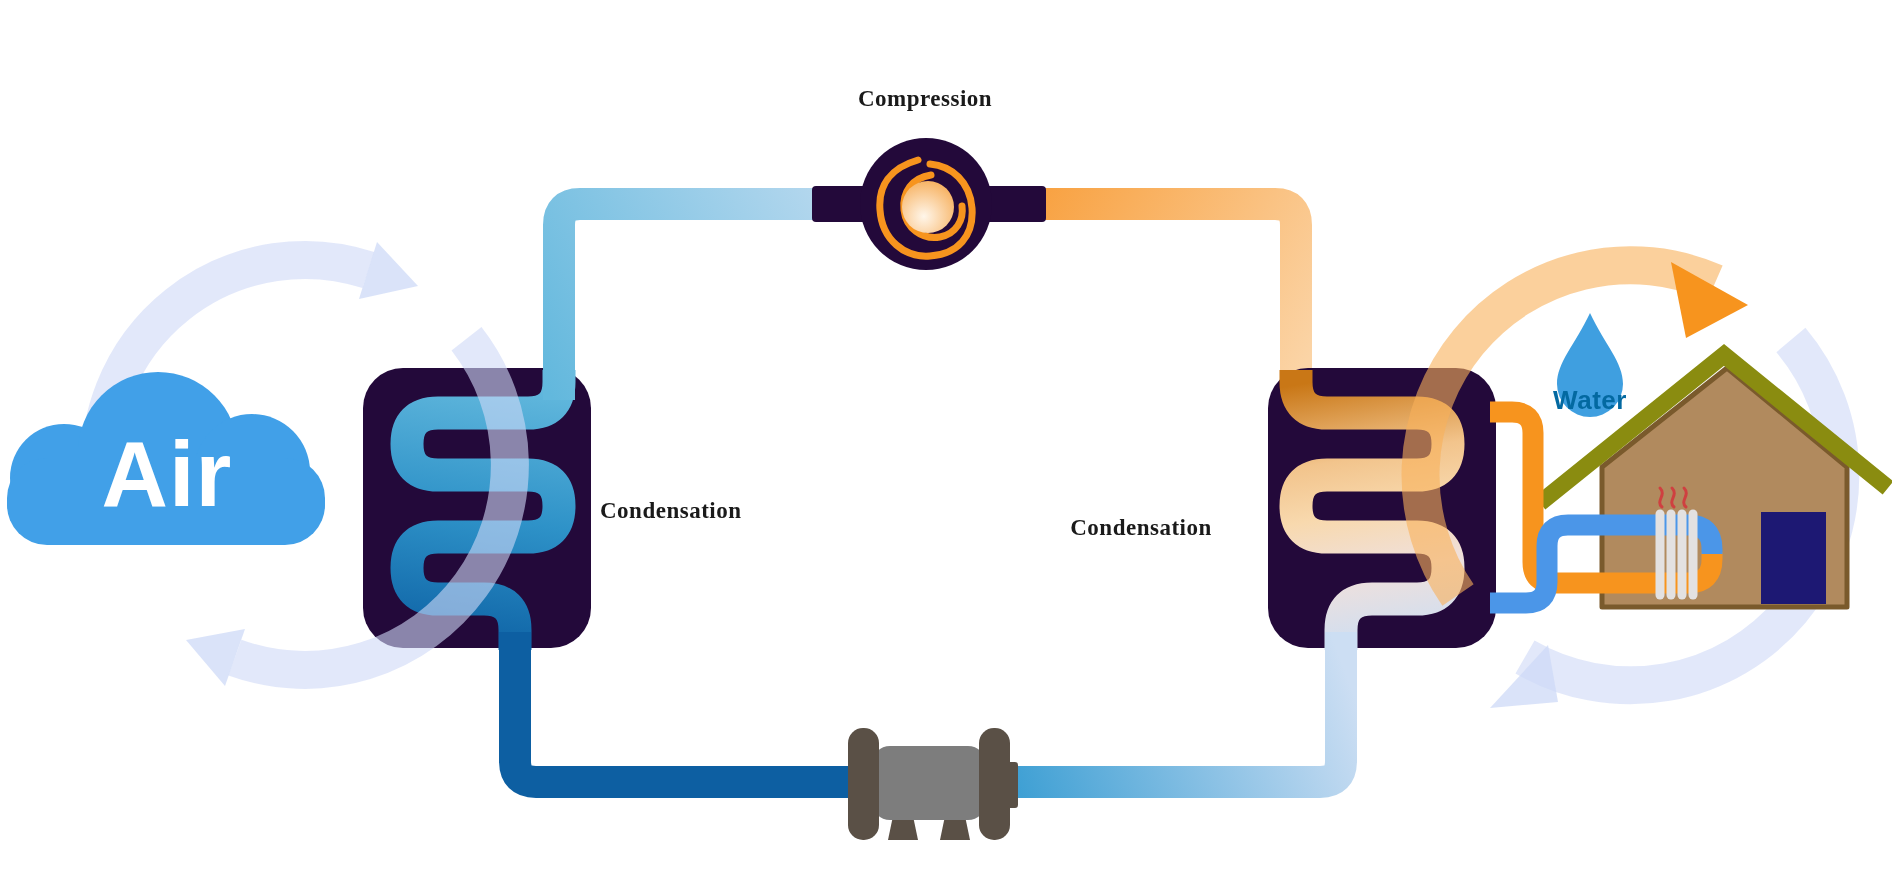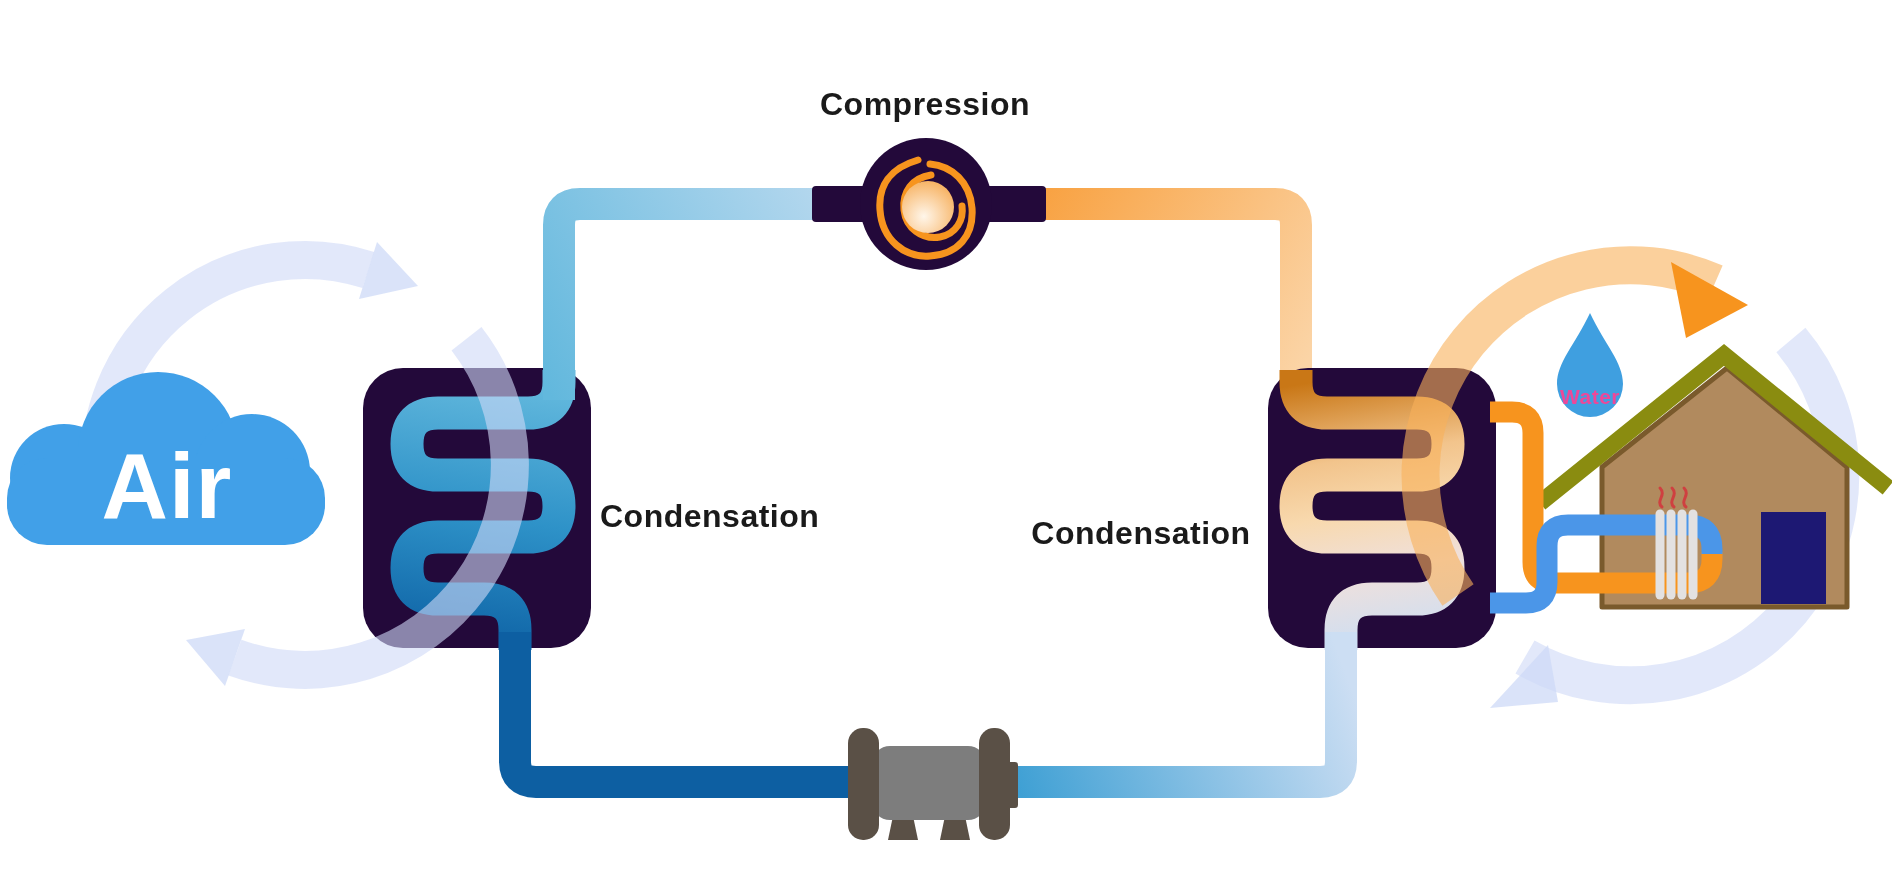--- a/index.html
+++ b/index.html
@@ -2,23 +2,23 @@
 <html style="--text: #1a1a1a; --box_dark: #23093A; --coil_cold_top: #62B8DD; --coil_cold_mid: #2E92C8; --coil_cold_bottom: #0D61A4; --pipe_cold_dark: #0D5FA2; --pipe_cold_pale: #C3DDF1; --pipe_cold_mid: #3FA0D4; --pipe_hot: #F89C36; --pipe_hot_pale: #FBD4A6; --coil_hot_top: #C97716; --coil_hot_peach: #F8D9AE; --coil_hot_fade: #EFE0DC; --coil_hot_bottom: #CCDEF3; --accent_orange: #F7941E; --valve_gray: #7D7D7D; --valve_dark: #5A5046; --cloud_blue: #41A0E8; --droplet_blue: #3F9FE0; --house_wall: #B18A5E; --house_border: #7A5A2C; --roof_olive: #8A8C10; --door_navy: #1D1873; --radiator_gray: #E3E1E1; --heat_red: #CF4040; --water_pipe_blue: #4B96E8; --cycle_lavender: #CED9F7; --cycle_orange_arc: #F8B05A;"><head>
 <meta charset="utf-8">
 <style>
   html,body{margin:0;padding:0;background:#ffffff;}
   .stage{position:relative;width:1892px;height:893px;overflow:hidden;background:#fff;
          font-family:"Liberation Sans", sans-serif;}
   .stage svg{position:absolute;left:0;top:0;}
   .lbl{position:absolute;font-weight:700;color:var(--text,#1a1a1a);white-space:nowrap;
        letter-spacing:.5px;}
   .lbl.center{transform:translateX(-50%);}
-  .lbl-main{font-size:32px;}
+  .lbl-main{font-size:23px;font-family:Liberation Serif, serif;}
   .lbl-air{font-size:92px;color:#ffffff;letter-spacing:1px;}
-  .lbl-water{font-size:21px;color:#ec4899;letter-spacing:.5px;}
+  .lbl-water{font-size:26px;color:#0369a1;letter-spacing:.5px;}
 </style>
 </head>
 <body>
 
 <div class="stage">
 
 <svg width="1892" height="893" viewBox="0 0 1892 893">
   <defs>
     <linearGradient id="gradColdTopPipe" gradientUnits="userSpaceOnUse" x1="559" y1="410" x2="900" y2="204">
       <stop offset="0" style="stop-color:var(--coil_cold_top,#62B8DD)"></stop>
@@ -131,16 +131,16 @@
     <circle cx="252" cy="472" r="58"></circle>
     <rect x="7" y="458" width="318" height="87" rx="40"></rect>
   </g>
 
   <path style="fill:var(--droplet_blue,#3F9FE0)" d="M 1590,313 C 1575,345 1557,362 1557,384 A 33,33 0 1 0 1623,384 C 1623,362 1605,345 1590,313 Z"></path>
 </svg>
 
 <div class="lbl lbl-main center" style="left:925px;top:86px;">Compression</div>
 <div class="lbl lbl-main" style="left:600px;top:498px;">Condensation</div>
 <div class="lbl lbl-main center" style="left:1141px;top:515px;">Condensation</div>
-<div class="lbl lbl-air center" style="left:167px;top:434px;">Air</div>
+<div class="lbl lbl-air center" style="left:167px;top:422px;">Air</div>
 <div class="lbl lbl-water center" style="left:1590px;top:385px;">Water</div>
 
 </div>
 
 </body></html>

